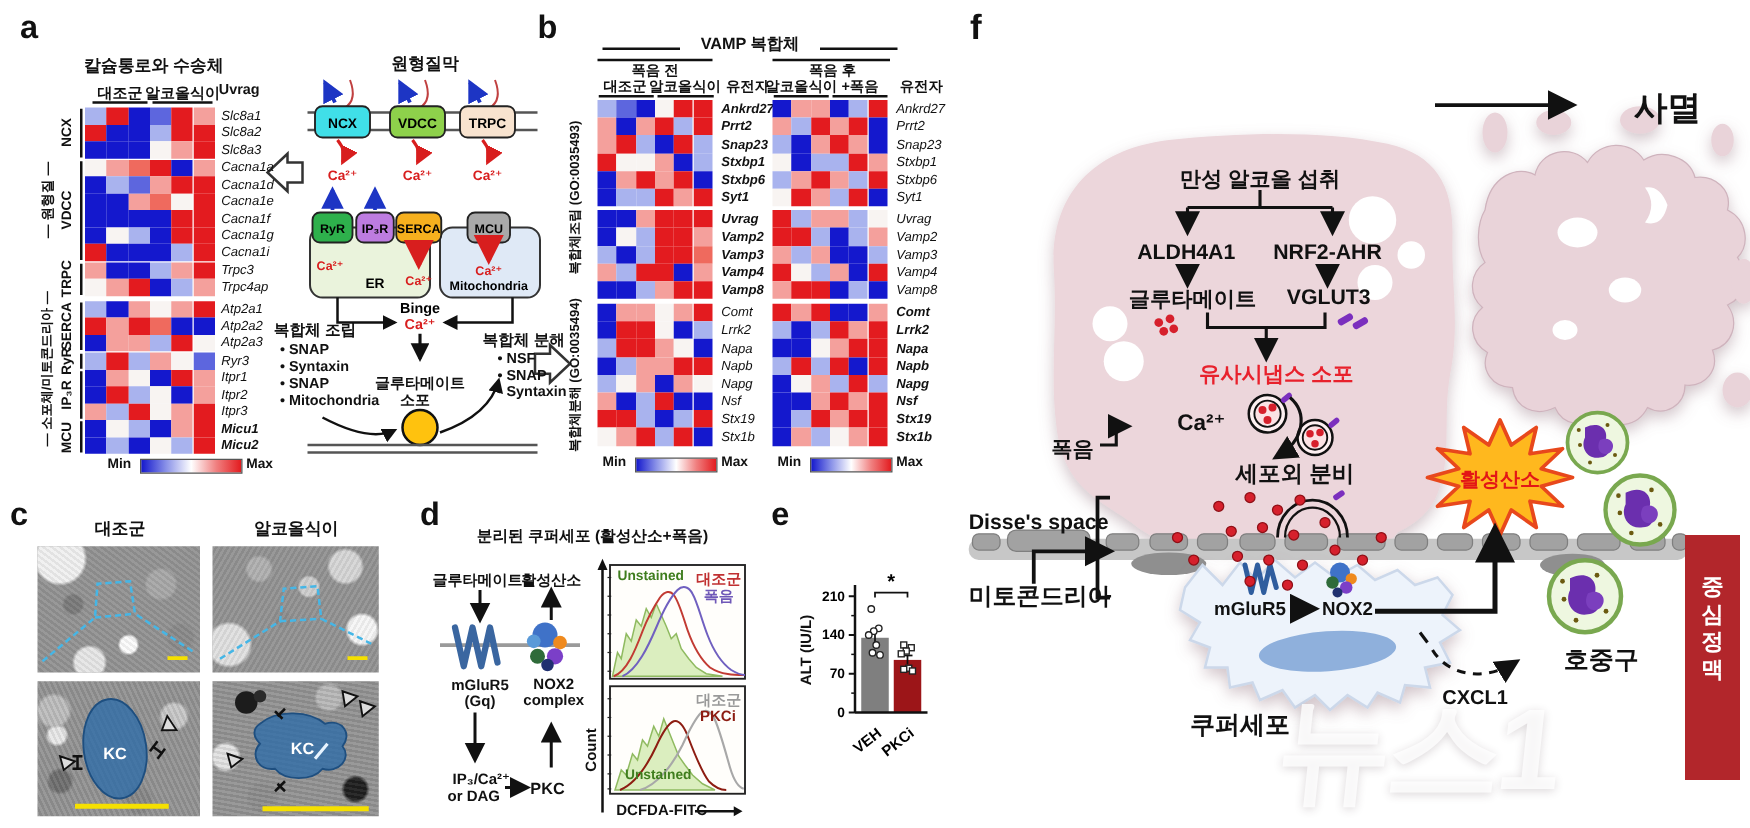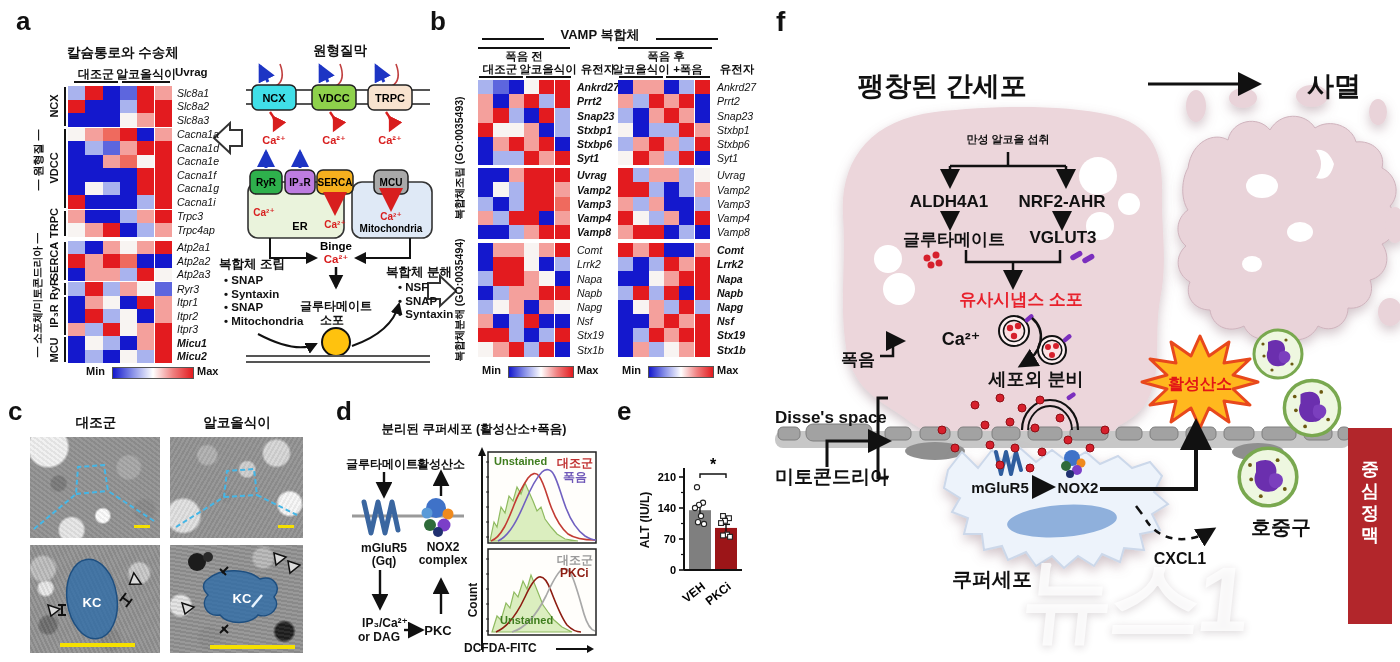--- a/index.html
+++ b/index.html
@@ -305,21 +305,21 @@
     <line x1="556" y1="649" x2="589" y2="649" stroke="#111" stroke-width="2"></line>
     <polygon points="587,645 594,649 587,653" fill="#111"></polygon>
   </svg>
   <div class="lb b" style="left:494px;top:455px;font-size:11px;color:#3f7d1e">Unstained</div>
   <div class="lb b" style="left:557px;top:455px;font-size:12px;color:#c03030">대조군</div>
   <div class="lb b" style="left:563px;top:469px;font-size:12px;color:#6f58b8">폭음</div>
   <div class="lb b" style="left:557px;top:552px;font-size:12px;color:#9a9a9a">대조군</div>
   <div class="lb b" style="left:560px;top:566px;font-size:12px;color:#8d1d12">PKCi</div>
   <div class="lb b" style="left:500px;top:614px;font-size:11px;color:#3f7d1e">Unstained</div>
   <div class="rot b" style="left:473px;top:600px;font-size:12px">Count</div>
-  <div class="lb b" style="left:464px;top:641px;font-size:12px">DCFDA-FITC</div>
+  <div class="lb b" style="left:493px;top:641px;font-size:12px">DCFDA-FITC</div>
 
   <div class="plabel" style="left:617px;top:396px">e</div>
   <div class="rot b" style="left:645px;top:520px;font-size:12px">ALT (IU/L)</div>
   <svg id="echart" style="left:615px;top:440px" width="150" height="215" viewBox="615 440 150 215">
       <rect x="689" y="510.2142857142857" width="22" height="59.78571428571428" fill="#7f7f7f"></rect>
       <line x1="700" y1="504.90000000000003" x2="700" y2="515.5285714285715" stroke="#111" stroke-width="1.4"></line>
       <line x1="696" y1="504.90000000000003" x2="704" y2="504.90000000000003" stroke="#111" stroke-width="1.4"></line>
       <rect x="715" y="527.9285714285714" width="22" height="42.071428571428555" fill="#9c1518"></rect>
       <line x1="726" y1="524.3857142857144" x2="726" y2="531.4714285714285" stroke="#111" stroke-width="1.4"></line>
       <line x1="722" y1="524.3857142857144" x2="730" y2="524.3857142857144" stroke="#111" stroke-width="1.4"></line>
@@ -553,23 +553,22 @@
       <path d="M1032,318 C1046,330 1044,352 1022,365" stroke-width="2.5" marker-end="url(#ahf)"></path>
       <line x1="1034" y1="487" x2="1050" y2="487" stroke-width="3" marker-end="url(#ahf)"></line>
       <path d="M1100,489 L1196,489 L1196,426" stroke-width="4" marker-end="url(#ahf)"></path>
       <path d="M888,398 L878,398 L878,478 L888,478" stroke-width="3"></path>
       <path d="M827,467 L827,441 L886,441" stroke-width="3" marker-end="url(#ahf)"></path>
       <path d="M1146,520 C1158,540 1186,546 1212,530" stroke-width="2.5" stroke-dasharray="7 6" marker-end="url(#ahf)"></path>
       <path d="M1136,506 L1142,514" stroke-width="2.5"></path>
     </g>
   </svg>
 
-  <div class="lb cx b z4" style="left:942px;top:68px;font-size:27px">팽창된 간세포</div>
   <div class="lb cx b z4" style="left:1334px;top:68px;font-size:27px">사멸</div>
-  <div class="lb cx b z4" style="left:1008px;top:132px;font-size:11px">만성 알코올 섭취</div>
+  <div class="lb cx b z4" style="left:1008px;top:132px;font-size:17px">만성 알코올 섭취</div>
   <div class="lb cx b z4" style="left:949px;top:192px;font-size:17px">ALDH4A1</div>
   <div class="lb cx b z4" style="left:1062px;top:192px;font-size:17px">NRF2-AHR</div>
   <div class="lb cx b z4" style="left:954px;top:228px;font-size:17px">글루타메이트</div>
   <div class="lb cx b z4" style="left:1063px;top:228px;font-size:17px">VGLUT3</div>
   <div class="lb cx b z4" style="left:1021px;top:288px;font-size:17px;color:#e8212c">유사시냅스 소포</div>
   <div class="lb cx b z4" style="left:961px;top:328px;font-size:18px">Ca²⁺</div>
   <div class="lb cx b z4" style="left:858px;top:348px;font-size:17px">폭음</div>
   <div class="lb cx b z4" style="left:1036px;top:367px;font-size:18px">세포외 분비</div>
   <div class="lb b z4" style="left:775px;top:408px;font-size:17px">Disse's space</div>
   <div class="lb b z4" style="left:775px;top:464px;font-size:19px">미토콘드리아</div>

